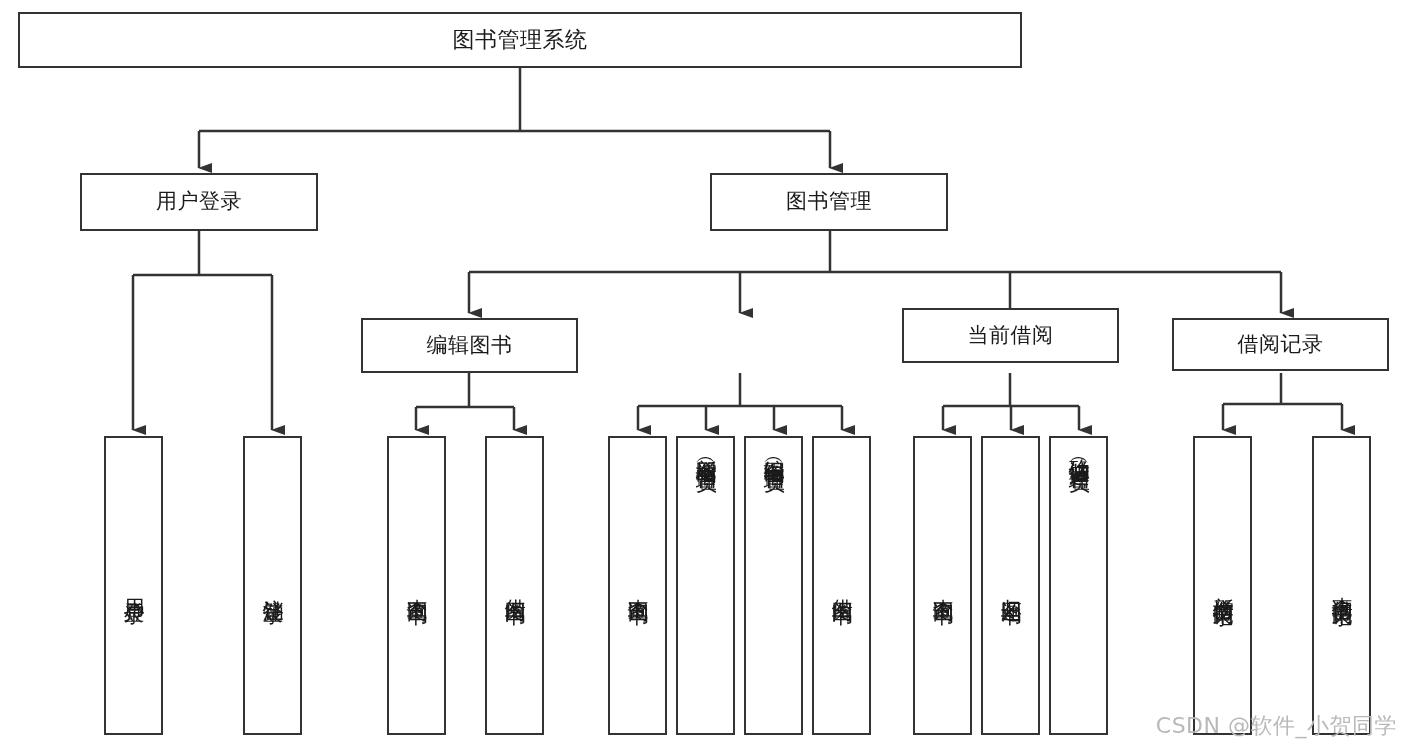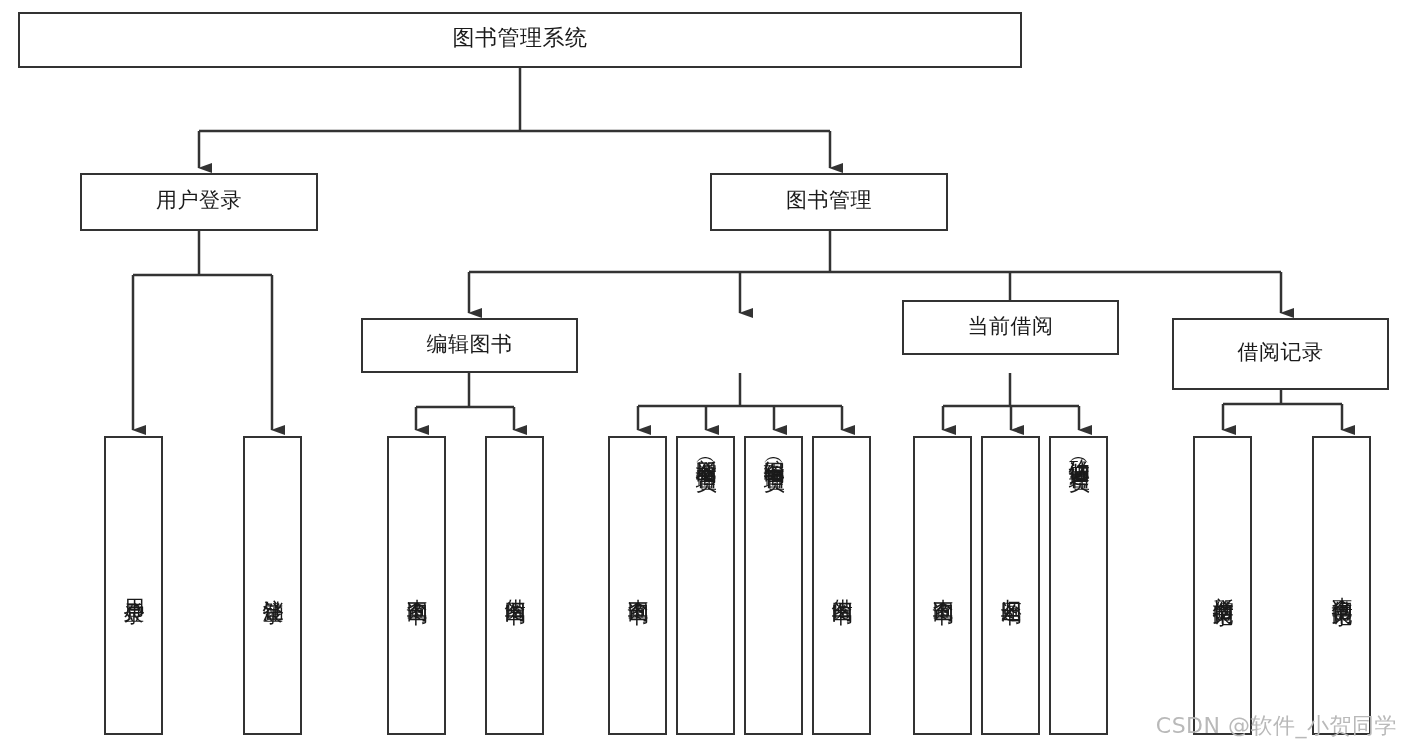--- a/index.html
+++ b/index.html
@@ -32,21 +32,20 @@
     background: #ffffff;
     display: flex;
     align-items: center;
     justify-content: center;
     color: #1a1a1a;
     letter-spacing: 0.5px;
   }
   .node.h {
     font-size: 21px;
     line-height: 1.2;
-    font-family: Liberation Mono, monospace;
   }
   .node.root {
     font-size: 22px;
   }
   .node.v {
     font-size: 21px;
     writing-mode: vertical-rl;
     text-orientation: upright;
     line-height: 1.22;
     letter-spacing: 2px;
@@ -123,22 +122,22 @@
       <path d="M 1342 404 L 1342 430" marker-end="url(#arw)"></path>
     </g>
   </svg>
 
   <div class="node h root" style="left:18px; top:12px; width:1004px; height:56px;">图书管理系统</div>
 
   <div class="node h" style="left:80px; top:173px; width:238px; height:58px;">用户登录</div>
   <div class="node h" style="left:710px; top:173px; width:238px; height:58px;">图书管理</div>
 
   <div class="node h" style="left:361px; top:318px; width:217px; height:55px;">编辑图书</div>
-  <div class="node h" style="left:902px; top:300px; width:217px; height:55px;">当前借阅</div>
-  <div class="node h" style="left:1172px; top:318px; width:217px; height:72px;">借阅记录</div>
+  <div class="node h" style="left:902px; top:308px; width:217px; height:55px;">当前借阅</div>
+  <div class="node h" style="left:1172px; top:318px; width:217px; height:53px;">借阅记录</div>
 
   <div class="node v" style="left:104px; top:436px; width:59px; height:299px;">用户登录</div>
   <div class="node v" style="left:243px; top:436px; width:59px; height:299px;">注销登录</div>
 
   <div class="node v" style="left:387px; top:436px; width:59px; height:299px;">查询图书</div>
   <div class="node v" style="left:485px; top:436px; width:59px; height:299px;">借阅图书</div>
 
   <div class="node v" style="left:608px; top:436px; width:59px; height:299px;">查询图书</div>
   <div class="node v top" style="left:676px; top:436px; width:59px; height:299px;">新增图书（管理员）</div>
   <div class="node v top" style="left:744px; top:436px; width:59px; height:299px;">编辑图书（管理员）</div>

